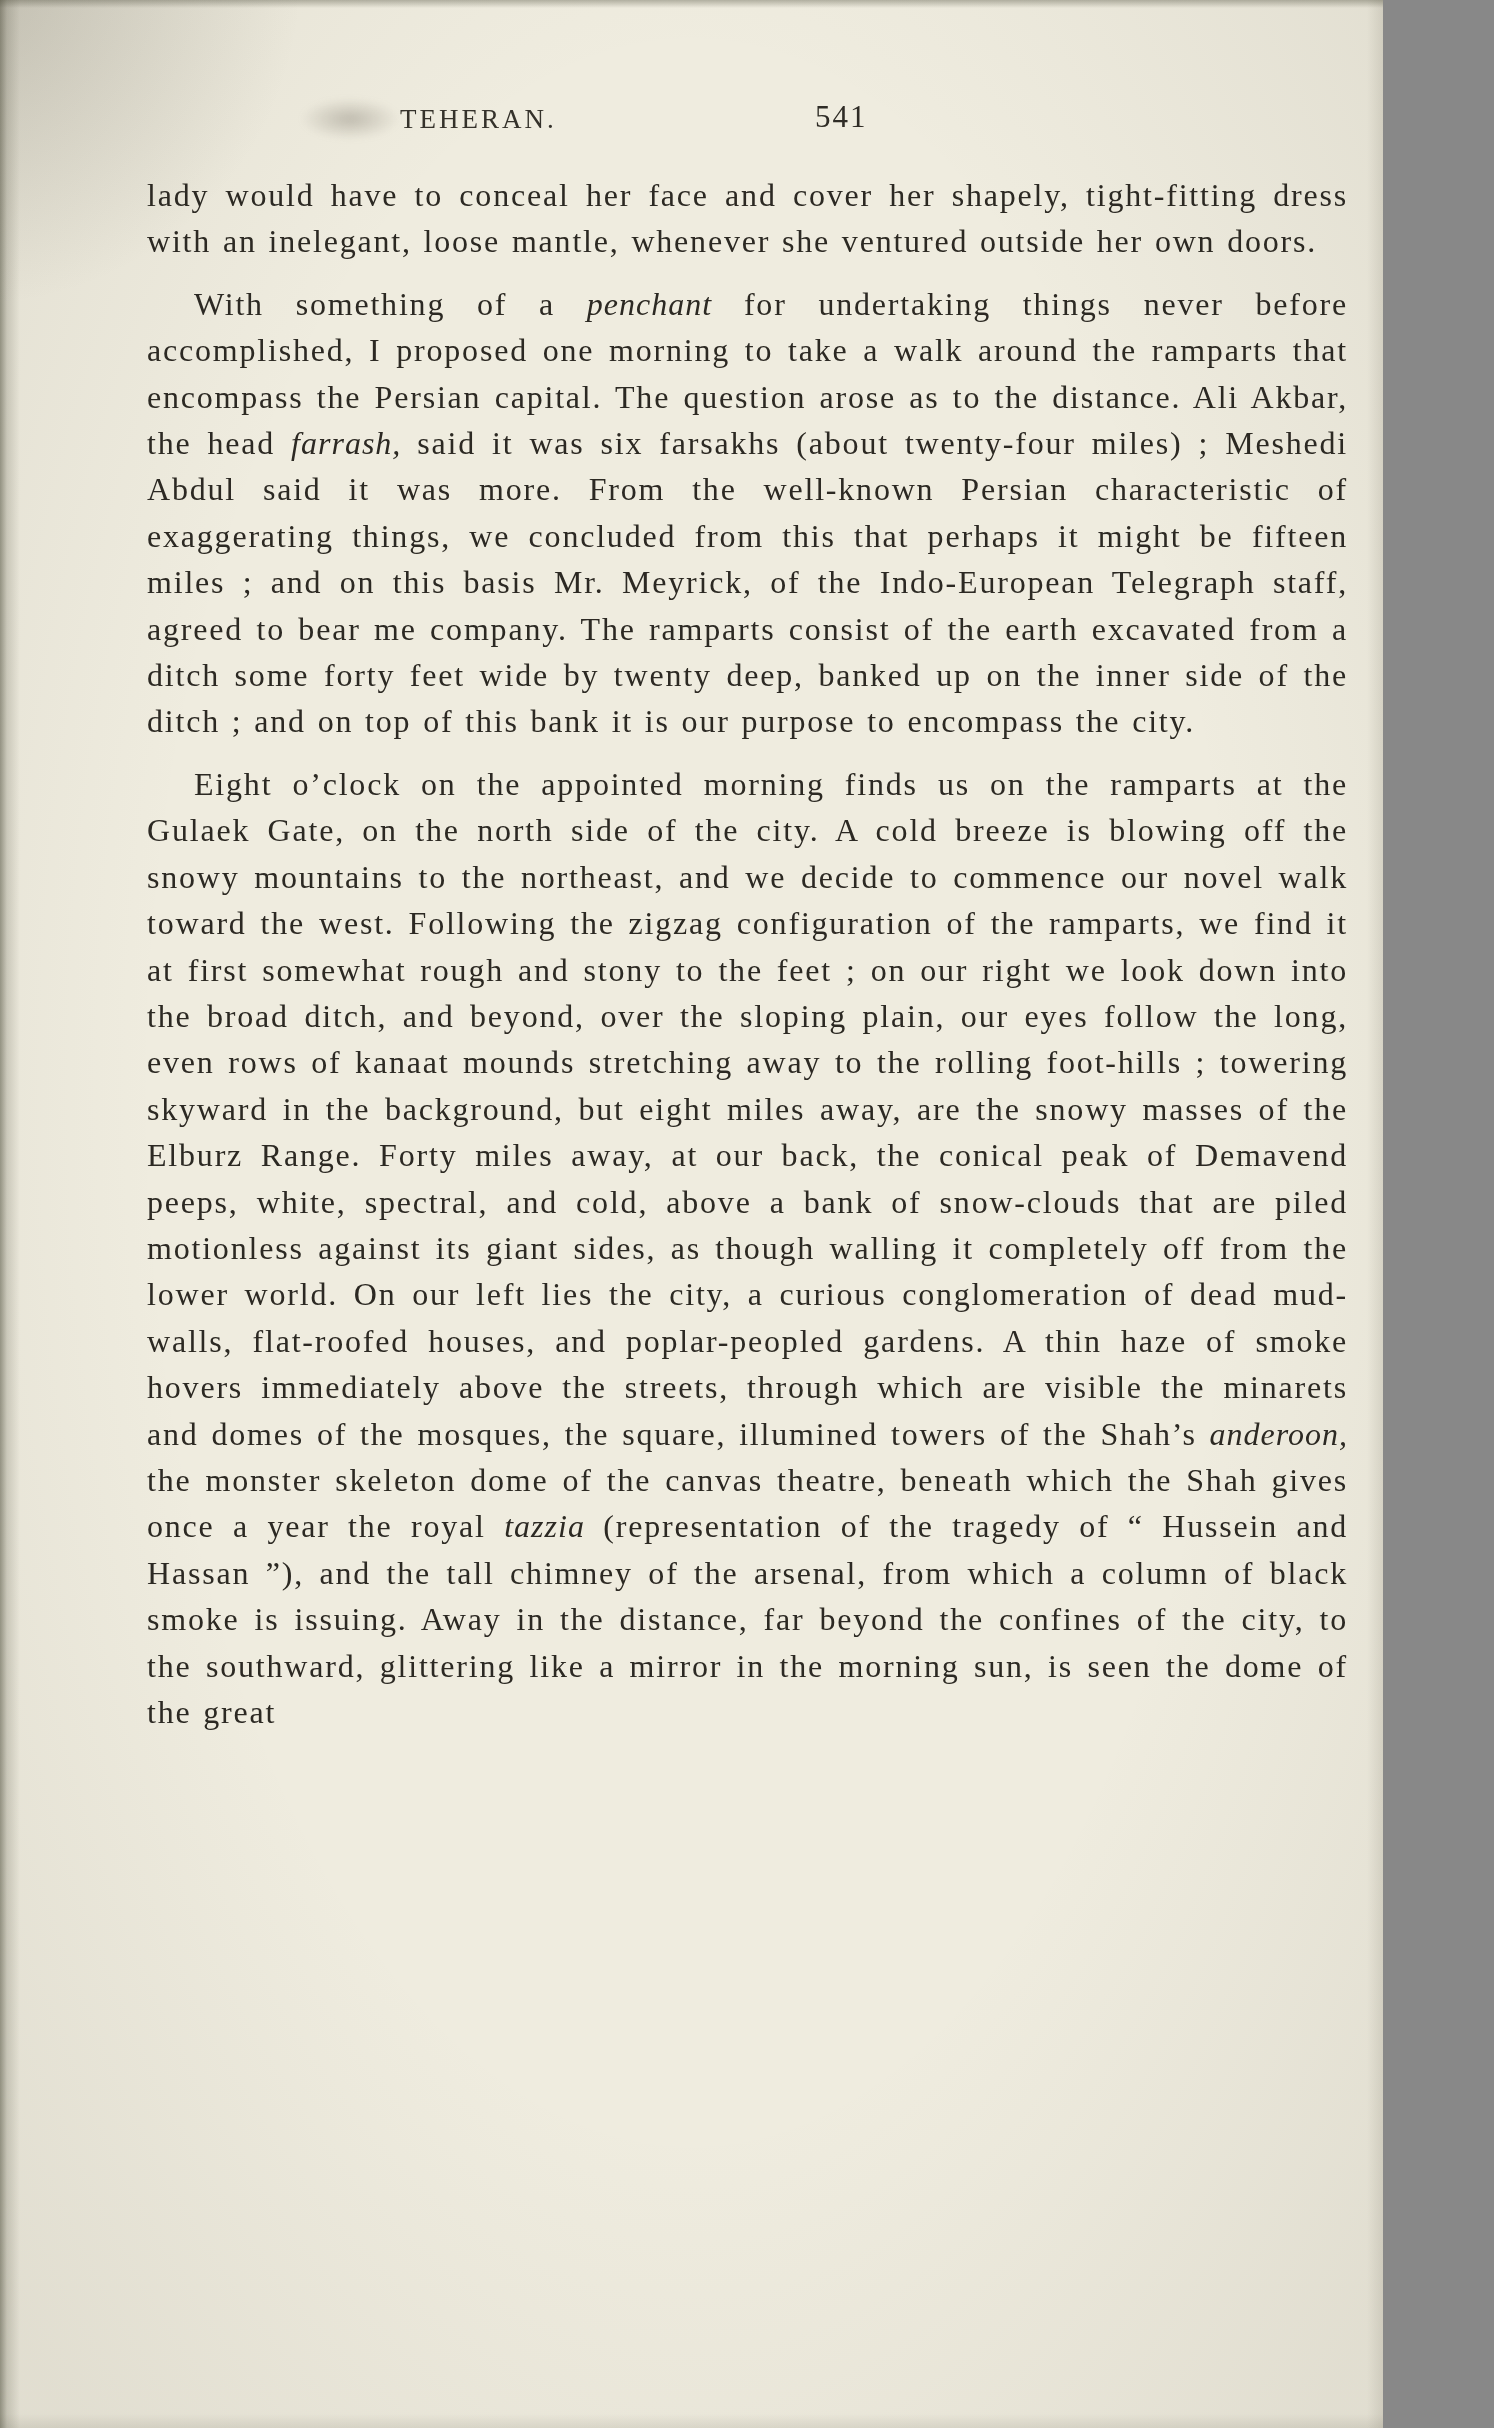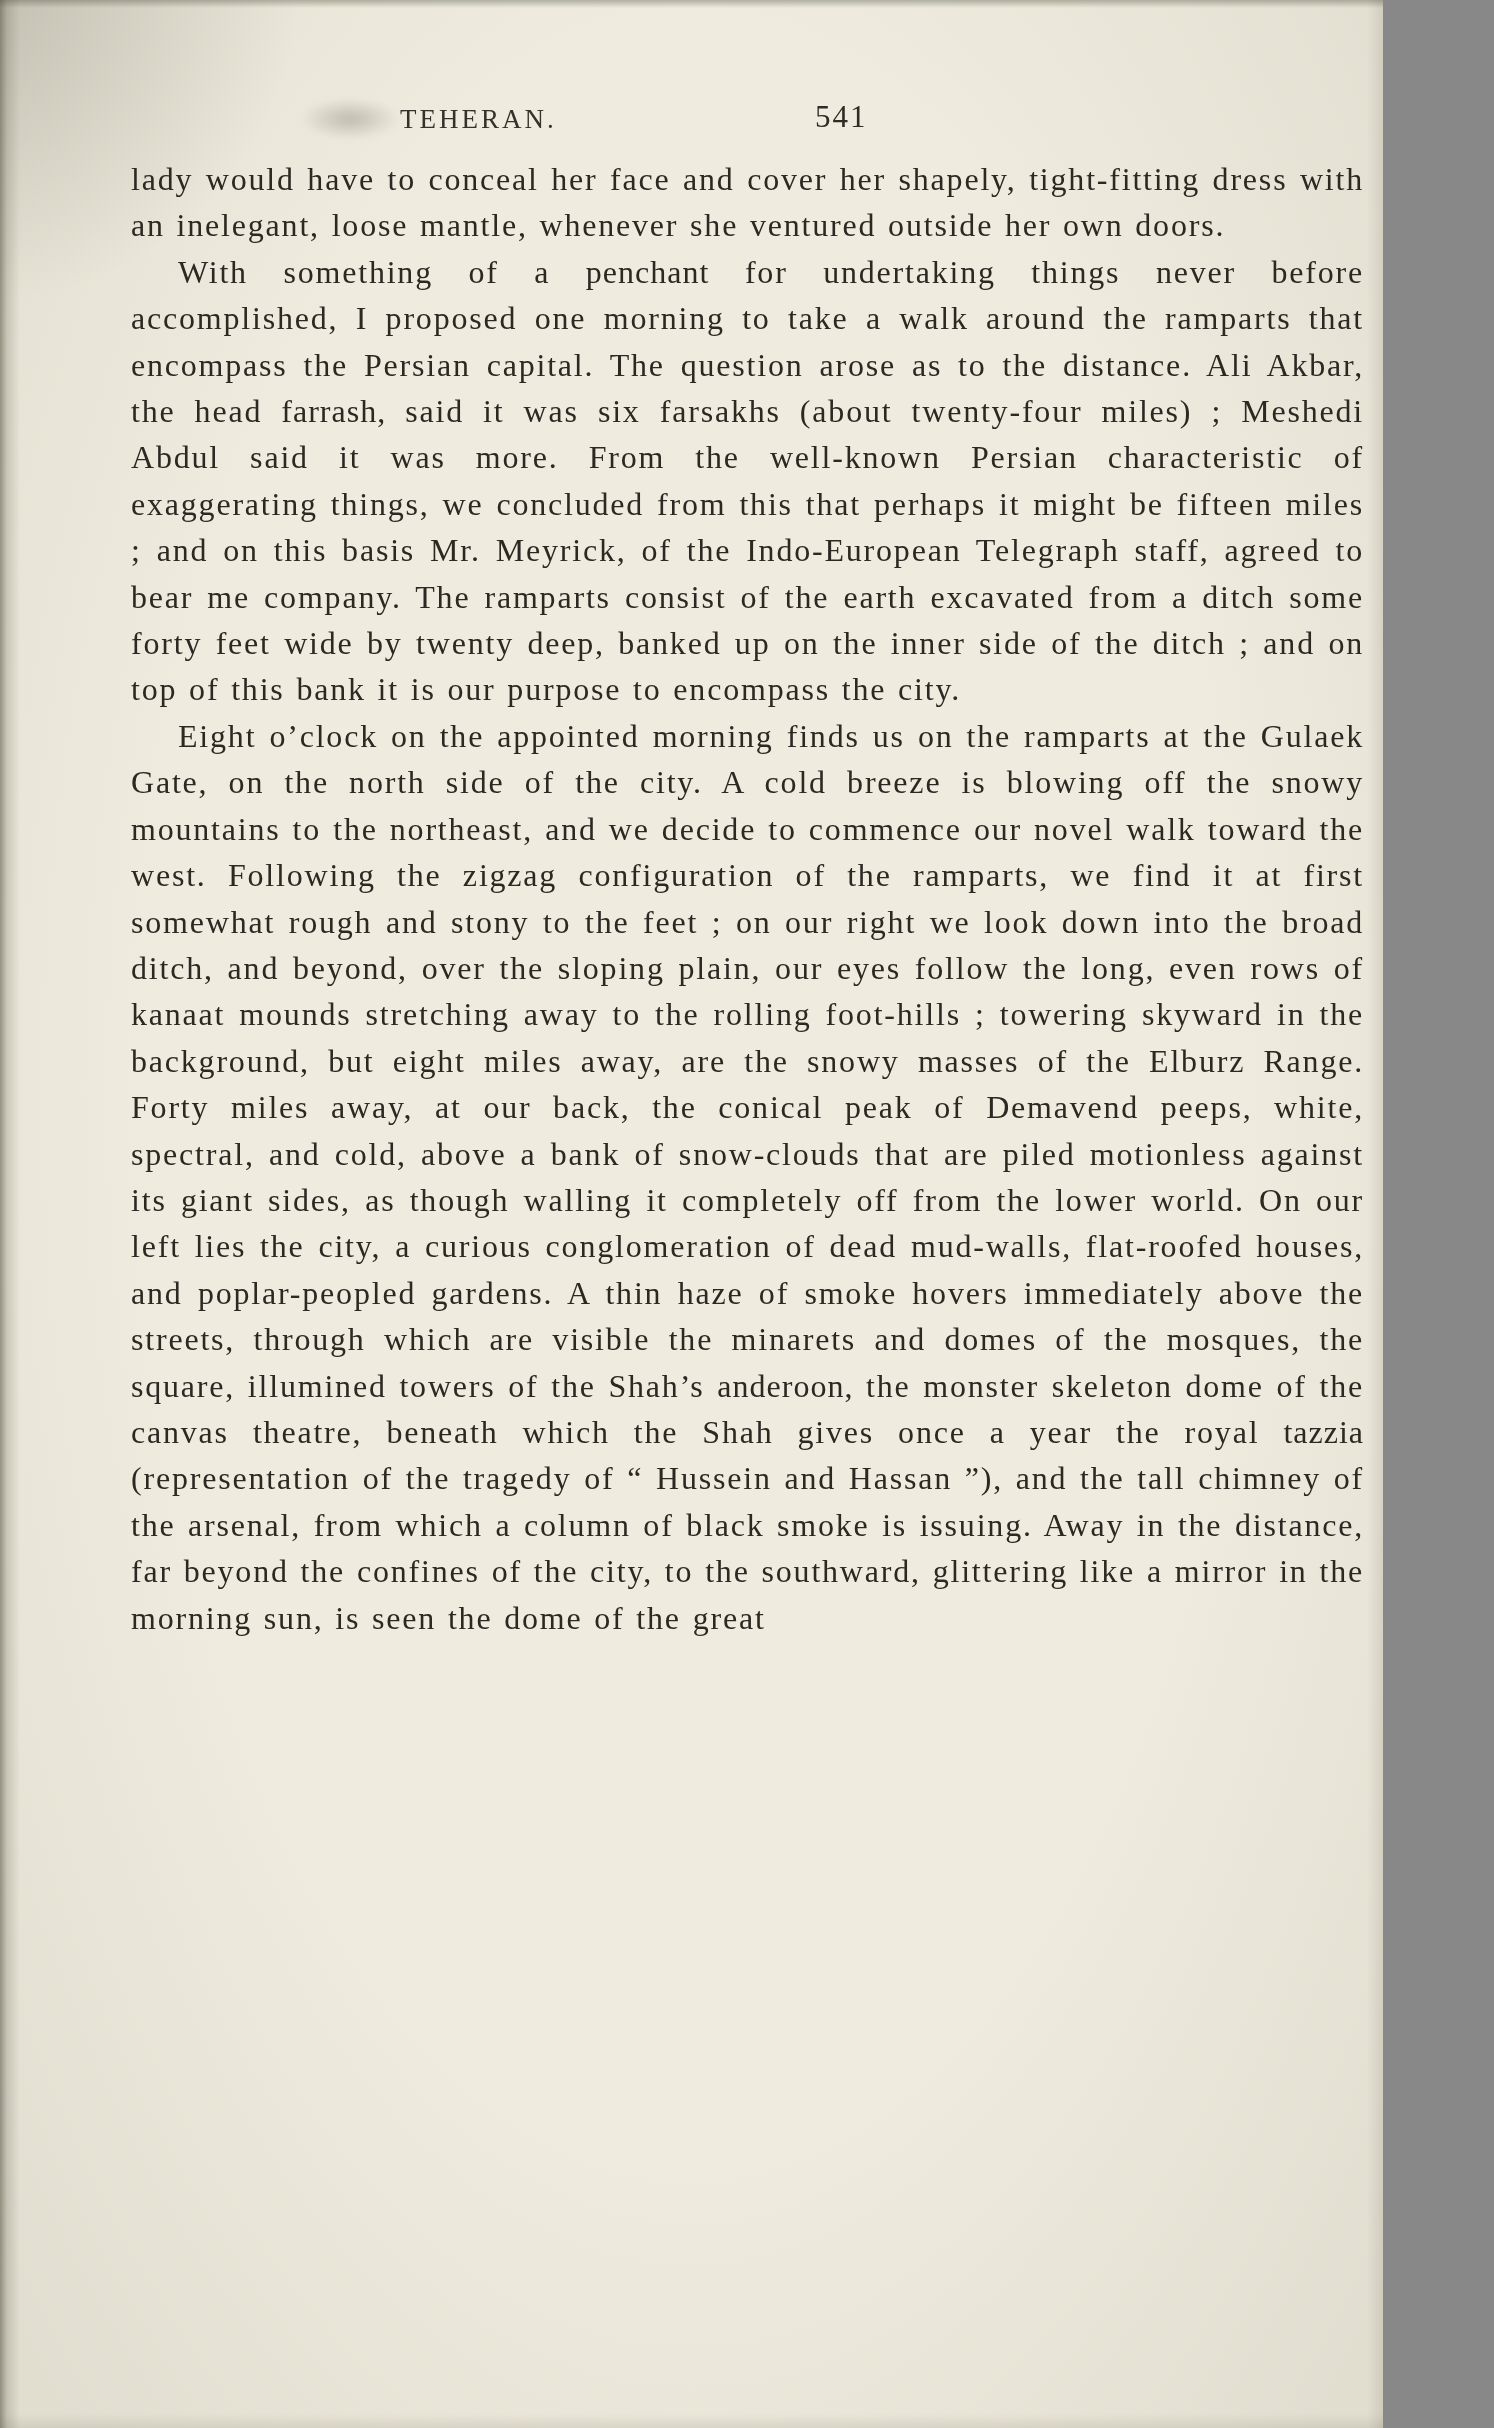--- a/index.html
+++ b/index.html
@@ -50,32 +50,33 @@
     color: #2f2c26;
     margin-left: 22px;
   }
   .text-block {
     position: absolute;
     left: 131px;
     top: 156px;
     width: 1233px;
   }
   .text-block p {
-    margin: 0;
+    margin: 16px;
     font-size: 32px;
     line-height: 46.4px;
     text-align: justify;
     letter-spacing: 1.8px;
     word-spacing: 2px;
     color: #2c2923;
   }
   .text-block p.indent {
     text-indent: 47px;
   }
   .it {
+    font-style: italic;
     letter-spacing: 1px;
   }
 </style>
 </head>
 <body>
 
 <div class="page">
   <div class="smudge"></div>
 
   <span class="running-title">TEHERAN.</span>

